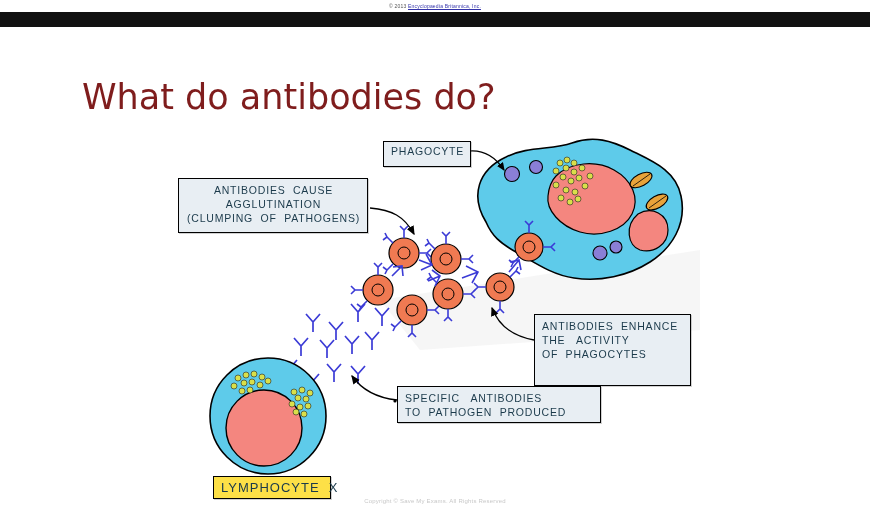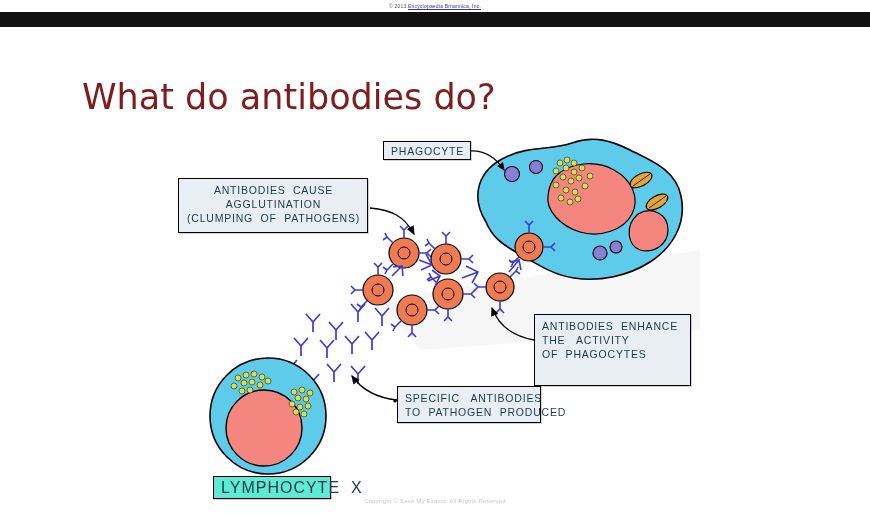--- a/index.html
+++ b/index.html
@@ -79,51 +79,51 @@
     letter-spacing: 0.8px;
     padding: 4px 6px 4px 7px;
     box-sizing: border-box;
     white-space: pre;
     box-shadow: 1px 1px 0 rgba(0,0,0,0.18);
   }
   .label-phagocyte {
     left: 383px;
     top: 141px;
     width: 88px;
-    height: 19px;
+    height: 26px;
     line-height: 12px;
     padding-top: 3px;
   }
   .label-agglutination {
     left: 178px;
     top: 178px;
     width: 190px;
     height: 55px;
     text-align: center;
   }
   .label-enhance {
     left: 534px;
     top: 314px;
     width: 157px;
     height: 72px;
   }
   .label-specific {
     left: 397px;
     top: 386px;
-    width: 144px;
+    width: 204px;
     height: 37px;
   }
   .label-lymphocyte {
     left: 213px;
     top: 476px;
     width: 118px;
     height: 23px;
-    background: #5eead4;
+    background: #fde047;
     border: 1px solid #000000;
-    font-size: 16px;
+    font-size: 13px;
     line-height: 15px;
     letter-spacing: 1px;
     padding-top: 3px;
     text-align: center;
     color: #1b3a4b;
   }
 
   
   .footer-credit {
     position: absolute;

